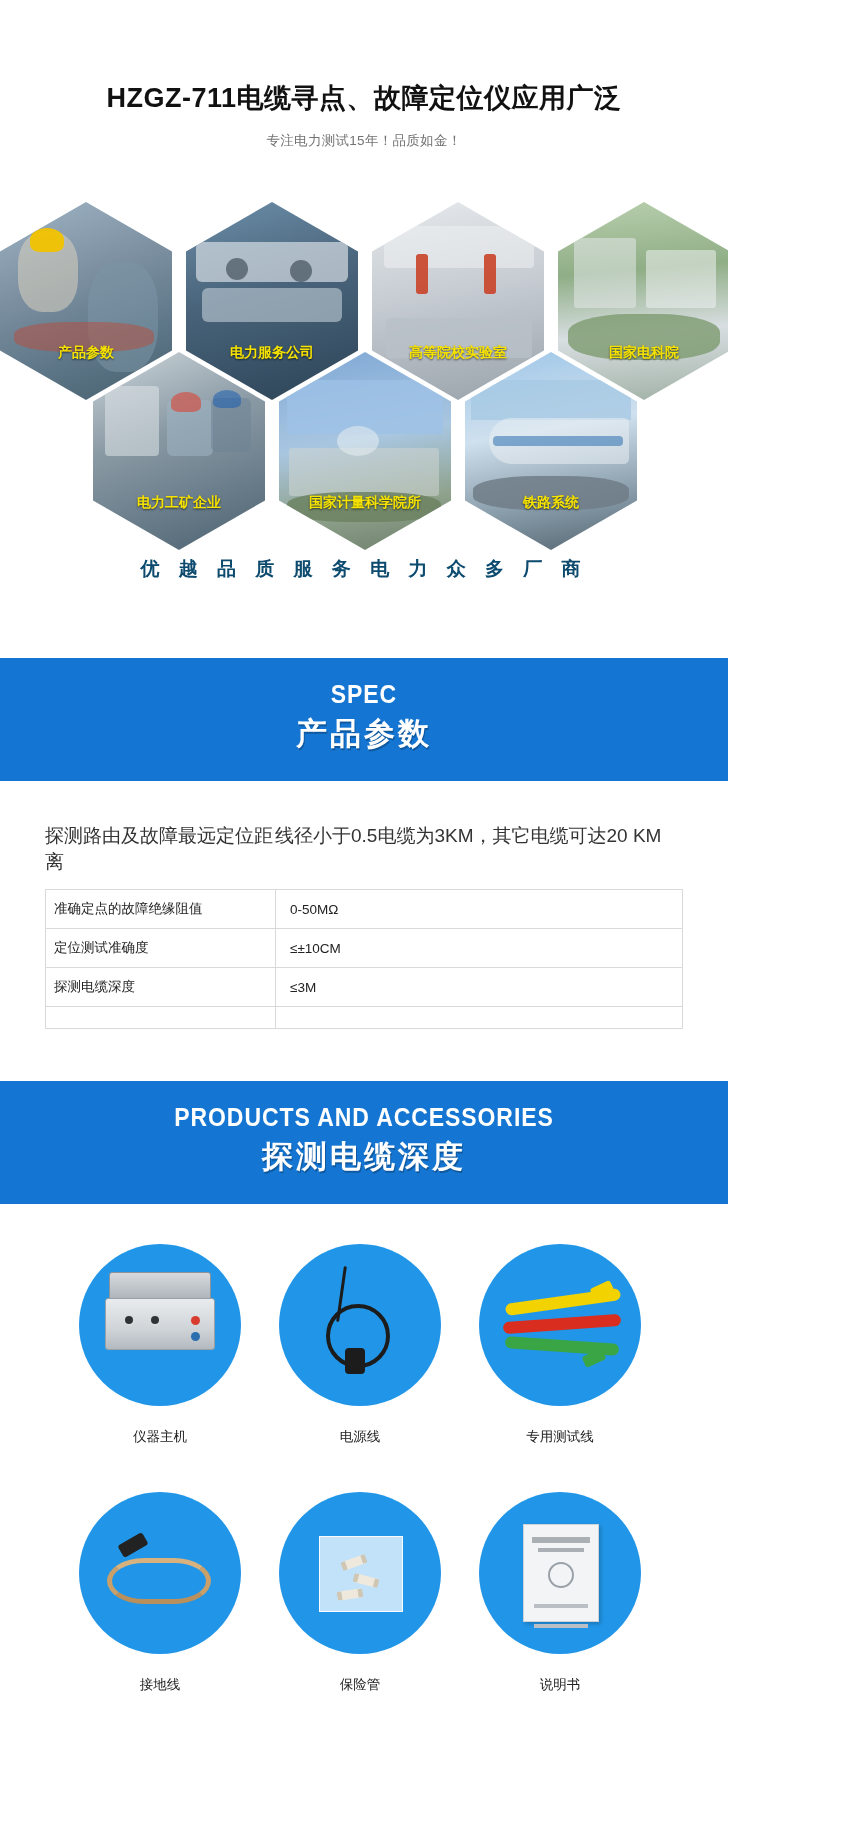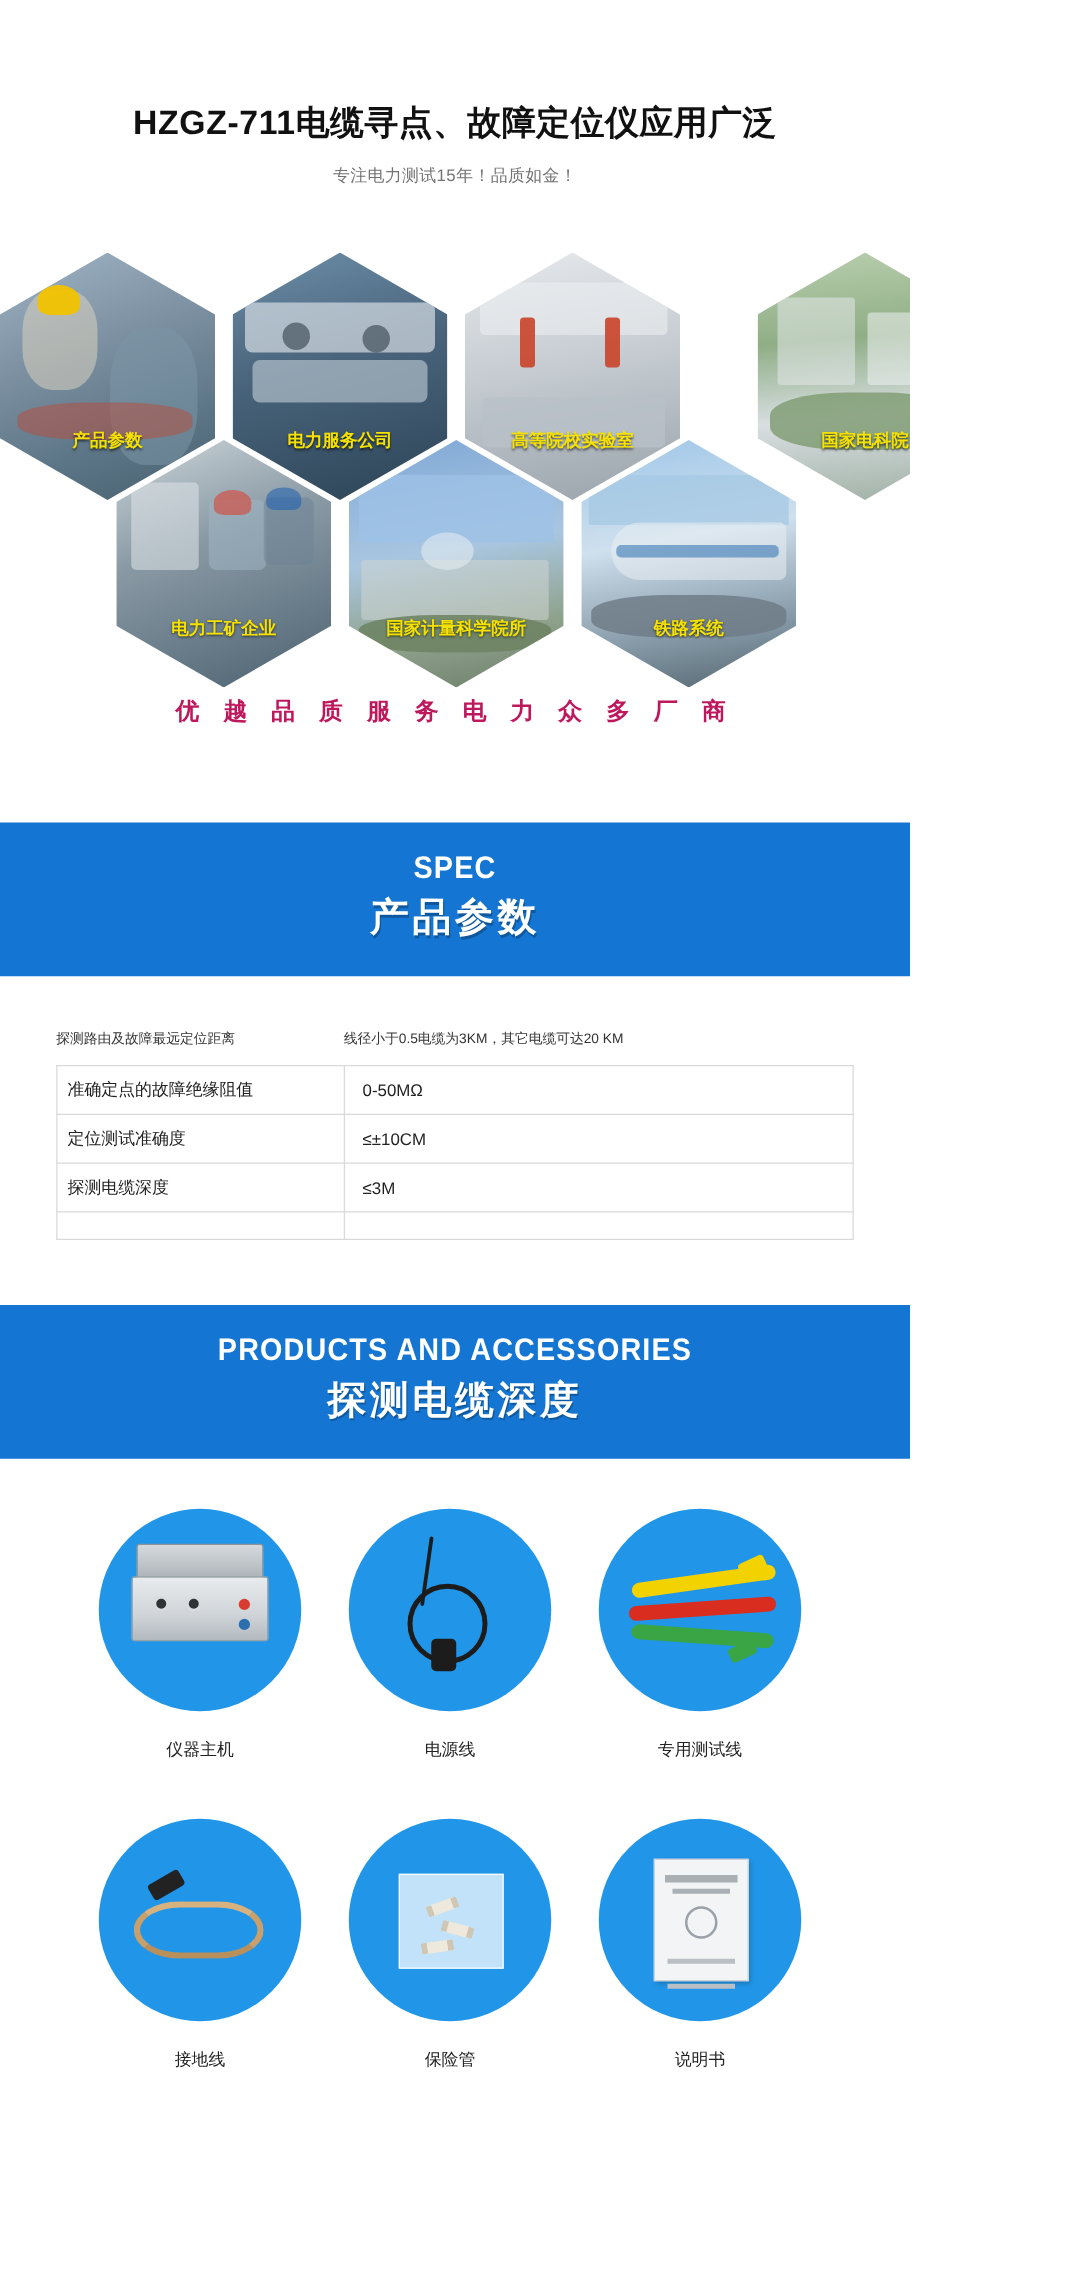--- a/index.html
+++ b/index.html
@@ -64,21 +64,21 @@
   
   .hex .blob {
     position: absolute;
     border-radius: 40%;
     opacity: .55;
   }
 
   .slogan {
     margin-top: 34px;
     font-size: 19px;
-    color: #be185d;
+    color: #0c4a6e;
     letter-spacing: 7px;
     font-weight: bold;
   }
 
   
   .banner {
     background: #1476d2;
     color: #fff;
     text-align: center;
     padding: 22px 0 26px;
@@ -97,21 +97,21 @@
     letter-spacing: 3px;
     margin-top: 4px;
     color: #fff;
     text-shadow: 1px 2px 0 rgba(0,0,0,.25);
   }
 
   
   .spec-block { padding: 34px 45px 30px; }
   .spec-top {
     display: flex;
-    font-size: 11px;
+    font-size: 19px;
     padding: 8px 0 14px;
     color: #333;
   }
   .spec-top .k { width: 230px; }
   .spec-top .v { flex: 1; }
   table.spec {
     width: 100%;
     border-collapse: collapse;
     font-size: 13.5px;
   }
@@ -268,21 +268,21 @@
       </div>
 
       <div class="hex ph3" style="left:372px; top:10px;">
         <div class="blob" style="left:12px;top:24px;width:150px;height:42px;background:#eef1f3;border-radius:4px;"></div>
         <div class="blob" style="left:44px;top:52px;width:12px;height:40px;background:#c94a32;border-radius:3px;opacity:.95;"></div>
         <div class="blob" style="left:112px;top:52px;width:12px;height:40px;background:#c94a32;border-radius:3px;opacity:.95;"></div>
         <div class="blob" style="left:14px;top:116px;width:146px;height:40px;background:#b9c1c8;border-radius:4px;opacity:.8;"></div>
         <span class="label">高等院校实验室</span>
       </div>
 
-      <div class="hex ph4" style="left:558px; top:10px;margin-left:48px;">
+      <div class="hex ph4" style="left:558px; top:10px;">
         <div class="blob" style="left:16px;top:36px;width:62px;height:70px;background:#e3e7ea;border-radius:3px;"></div>
         <div class="blob" style="left:88px;top:48px;width:70px;height:58px;background:#eef1f3;border-radius:3px;"></div>
         <div class="blob" style="left:10px;top:112px;width:152px;height:46px;background:#7d9a6f;opacity:.8;"></div>
         <span class="label">国家电科院</span>
       </div>
 
       <div class="hex ph5" style="left:93px; top:160px;">
         <div class="blob" style="left:12px;top:34px;width:54px;height:70px;background:#dfe4e7;border-radius:4px;"></div>
         <div class="blob" style="left:74px;top:48px;width:46px;height:56px;background:#9fb4c3;border-radius:6px;"></div>
         <div class="blob" style="left:78px;top:40px;width:30px;height:20px;background:#e03a2a;border-radius:50% 50% 28% 28%;"></div>

